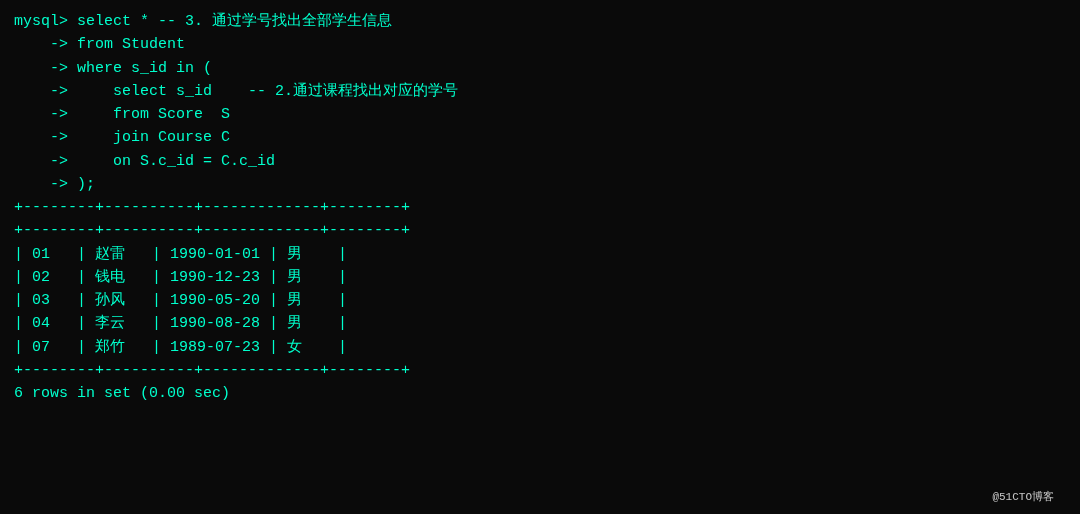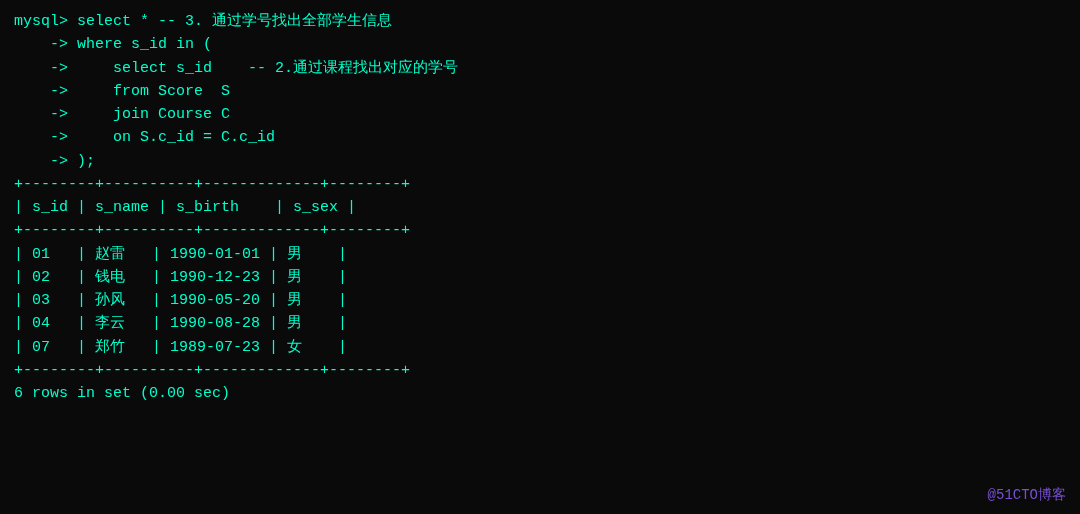--- a/index.html
+++ b/index.html
@@ -20,40 +20,40 @@
       position: relative;
     }
     .line {
       line-height: 1.55;
       white-space: pre;
       color: #00ffcc;
     }
     .watermark {
       position: absolute;
       bottom: 10px;
-      right: 14px;
-      color: #8b5cf6;
-      font-size: 14px;
+      right: 26px;
+      color: #e5e5e5;
+      font-size: 11px;
       opacity: 0.85;
     }
   </style>
 </head>
 <body>
 
 <div class="terminal">
   <div id="lines-container">
       <div class="line">mysql&gt; select * -- 3. 通过学号找出全部学生信息</div>
+      <div class="line">    -&gt; from Student</div>
       <div class="line">    -&gt; where s_id in (</div>
       <div class="line">    -&gt;     select s_id    -- 2.通过课程找出对应的学号</div>
       <div class="line">    -&gt;     from Score  S</div>
       <div class="line">    -&gt;     join Course C</div>
       <div class="line">    -&gt;     on S.c_id = C.c_id</div>
       <div class="line">    -&gt; );</div>
       <div class="line">+--------+----------+-------------+--------+</div>
-      <div class="line">| s_id | s_name | s_birth    | s_sex |</div>
       <div class="line">+--------+----------+-------------+--------+</div>
       <div class="line">| 01   | 赵雷   | 1990-01-01 | 男    |</div>
       <div class="line">| 02   | 钱电   | 1990-12-23 | 男    |</div>
       <div class="line">| 03   | 孙风   | 1990-05-20 | 男    |</div>
       <div class="line">| 04   | 李云   | 1990-08-28 | 男    |</div>
       <div class="line">| 07   | 郑竹   | 1989-07-23 | 女    |</div>
       <div class="line">+--------+----------+-------------+--------+</div>
       <div class="line">6 rows in set (0.00 sec)</div>
     </div>
   <div class="watermark">@51CTO博客</div>

